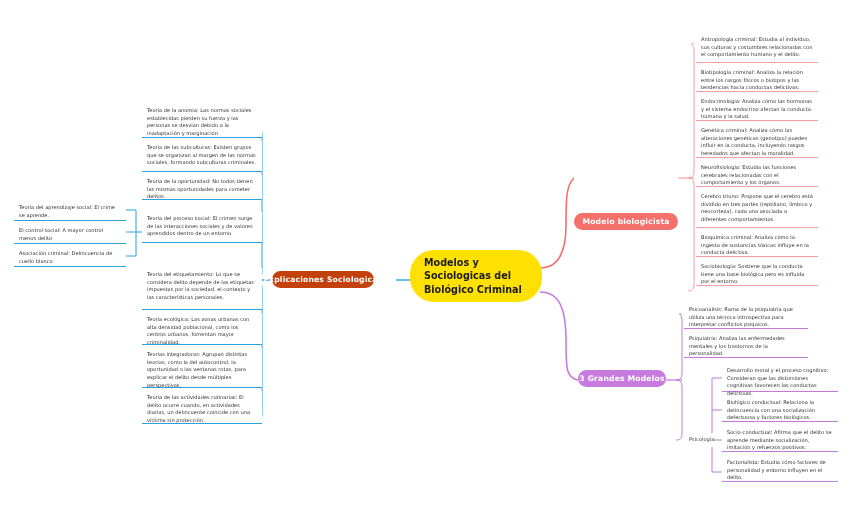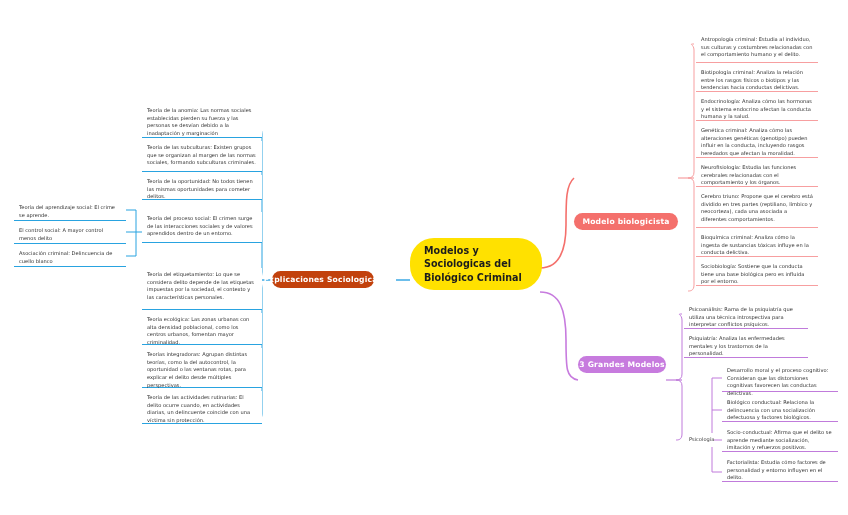--- a/index.html
+++ b/index.html
@@ -94,21 +94,21 @@
     <path d="M682,314 C676,314 682,314 682,320 L682,374 Q682,380 676,380 Q682,380 682,386 L682,434 C682,440 678,440 676,440" stroke="#C07BDB" stroke-width="1" fill="none"></path>
 
     <path d="M700,440 L712,440" stroke="#C07BDB" stroke-width="1" fill="none"></path>
     <path d="M712,378 L712,472" stroke="#C07BDB" stroke-width="1" fill="none"></path>
     <path d="M712,378 L722,378" stroke="#C07BDB" stroke-width="1" fill="none"></path>
     <path d="M712,410 L722,410" stroke="#C07BDB" stroke-width="1" fill="none"></path>
     <path d="M712,440 L722,440" stroke="#C07BDB" stroke-width="1" fill="none"></path>
     <path d="M712,472 L722,472" stroke="#C07BDB" stroke-width="1" fill="none"></path>
   </svg>
 
-  <div class="node central" style="left:410px;top:238px;width:132px;height:52px;border-radius:24px;">
+  <div class="node central" style="left:410px;top:250px;width:132px;height:52px;border-radius:24px;">
     <div>
       <div>Modelos y</div>
       <div>Sociologicas del</div>
       <div>Biológico Criminal</div>
     </div>
   </div>
 
   <div class="node pill" style="left:272px;top:271px;width:102px;height:17px;background:#c2410c;">Explicaciones Sociologicas</div>
 
   <div class="node leaf blue" style="left:142px;top:104px;width:120px;height:34px;">Teoría de la anomia: Las normas sociales establecidas pierden su fuerza y las personas se desvían debido a la inadaptación y marginación</div>
@@ -144,21 +144,21 @@
   <div class="node leaf red" style="left:696px;top:124px;width:122px;height:34px;">Genética criminal: Analiza cómo las alteraciones genéticas (genotipo) pueden influir en la conducta, incluyendo rasgos heredados que afectan la moralidad.</div>
 
   <div class="node leaf red" style="left:696px;top:161px;width:122px;height:26px;">Neurofisiología: Estudia las funciones cerebrales relacionadas con el comportamiento y los órganos.</div>
 
   <div class="node leaf red" style="left:696px;top:190px;width:122px;height:38px;">Cerebro triuno: Propone que el cerebro está dividido en tres partes (reptiliano, límbico y neocorteza), cada una asociada a diferentes comportamientos.</div>
 
   <div class="node leaf red" style="left:696px;top:231px;width:122px;height:26px;">Bioquímica criminal: Analiza cómo la ingesta de sustancias tóxicas influye en la conducta delictiva.</div>
 
   <div class="node leaf red" style="left:696px;top:260px;width:122px;height:26px;">Sociobiología: Sostiene que la conducta tiene una base biológica pero es influida por el entorno.</div>
 
-  <div class="node pill" style="left:578px;top:356px;width:88px;height:17px;background:#C77BDE;">3 Grandes Modelos</div>
+  <div class="node pill" style="left:578px;top:370px;width:88px;height:17px;background:#C77BDE;">3 Grandes Modelos</div>
 
   <div class="node leaf purple" style="left:684px;top:303px;width:124px;height:26px;">Psicoanálisis: Rama de la psiquiatría que utiliza una técnica introspectiva para interpretar conflictos psíquicos.</div>
 
   <div class="node leaf purple" style="left:684px;top:332px;width:124px;height:26px;">Psiquiatría: Analiza las enfermedades mentales y los trastornos de la personalidad.</div>
 
   <div class="node leaf bare mini-label" style="left:684px;top:433px;width:30px;height:14px;">Psicología</div>
 
   <div class="node leaf purple" style="left:722px;top:364px;width:116px;height:28px;">Desarrollo moral y el proceso cognitivo: Consideran que las distorsiones cognitivas favorecen las conductas delictivas.</div>
 
   <div class="node leaf purple" style="left:722px;top:396px;width:116px;height:26px;">Biológico conductual: Relaciona la delincuencia con una socialización defectuosa y factores biológicos.</div>

